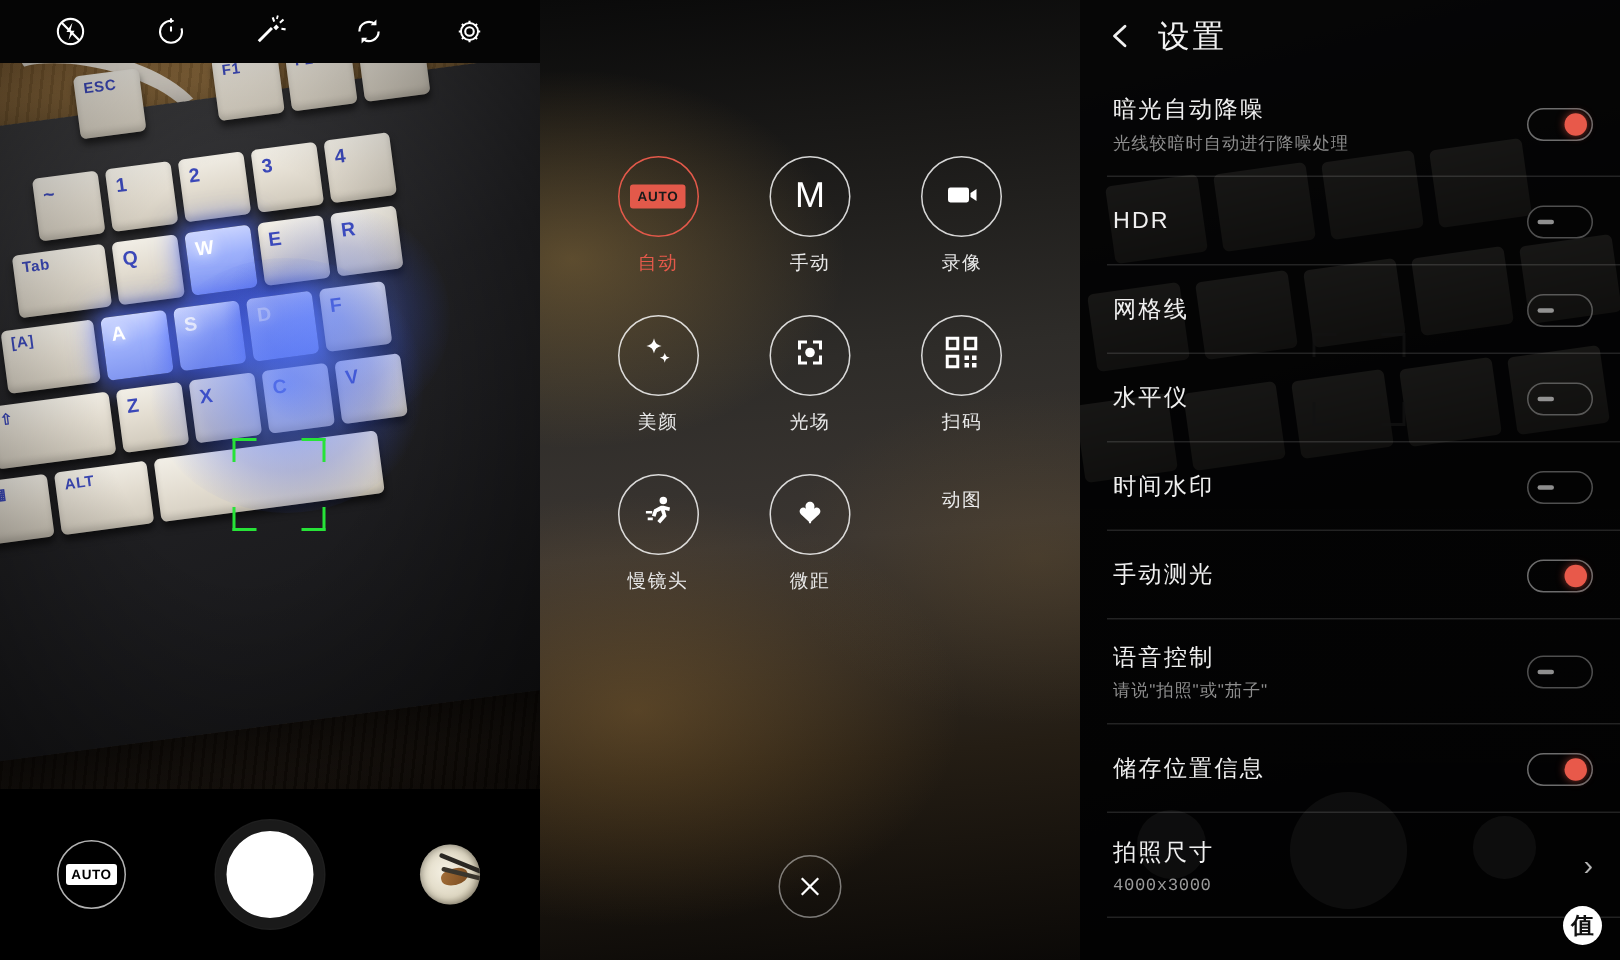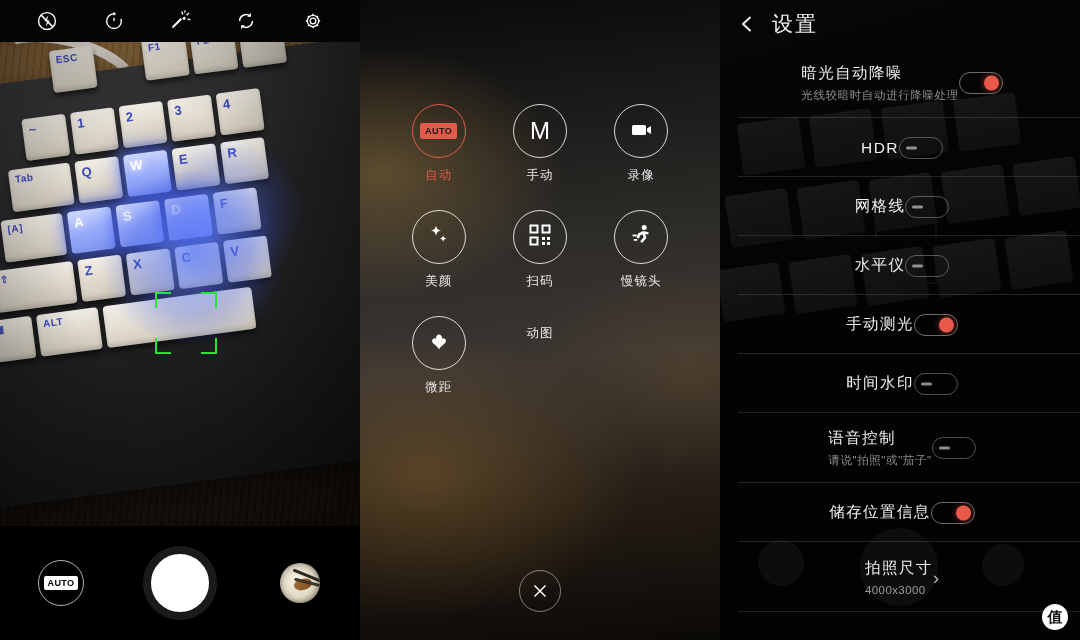--- a/index.html
+++ b/index.html
@@ -186,32 +186,32 @@
 
   .set-header{
     position:relative; height:48px; display:flex; align-items:center;
     padding-left:16px; z-index:3;
   }
   .back-chevron{ width:22px; height:22px; display:flex; align-items:center; justify-content:center; cursor:pointer; }
   .set-title{ color:#f2f2f2; font-size:21px; margin-left:14px; letter-spacing:2px; }
 
   .set-list{ position:relative; z-index:3; }
   .set-row{
-    position:relative; display:flex; align-items:center; justify-content:center;
+    position:relative; display:flex; align-items:center; justify-content:space-between;
     min-height:59px; padding:0 18px 0 22px; cursor:pointer;
   }
   .set-row::after{
     content:""; position:absolute; left:18px; right:0; bottom:0; height:1px;
     background:rgba(255,255,255,.13);
   }
   .set-row.tall{ min-height:70px; }
   .row-texts{ display:flex; flex-direction:column; justify-content:center; }
   .row-title{ color:#f0f0f0; font-size:15.5px; letter-spacing:1.4px; }
   .row-sub{ color:#8e8e8e; font-size:11.5px; margin-top:4px; letter-spacing:.6px; }
-  .row-val{ color:#9a9a9a; font-size:11.5px; margin-top:5px; letter-spacing:.4px; font-family:Liberation Sans, sans-serif;}
+  .row-val{ color:#9a9a9a; font-size:11.5px; margin-top:5px; letter-spacing:.4px; font-family:Liberation Mono, monospace;}
 
   .toggle{ width:44px; height:22px; border-radius:11px; position:relative; flex:0 0 auto; cursor:pointer; }
   .toggle.off{ border:1px solid rgba(255,255,255,.30); background:transparent; }
   .toggle.off .knob{
     position:absolute; left:6px; top:50%; transform:translateY(-50%);
     width:11px; height:3px; border-radius:2px; background:rgba(190,190,190,.75);
   }
   .toggle.on{ border:1px solid rgba(255,255,255,.42); background:transparent; }
   .toggle.on .knob{
     position:absolute; right:3px; top:50%; transform:translateY(-50%);
@@ -389,20 +389,36 @@
             <svg width="28" height="28" viewBox="0 0 28 28">
                 <path d="M11 4.5c.9 3.5 1.6 4.2 5.1 5.1-3.5.9-4.2 1.6-5.1 5.1-.9-3.5-1.6-4.2-5.1-5.1 3.5-.9 4.2-1.6 5.1-5.1z" fill="#fff"></path>
                 <path d="M18.2 14.2c.6 2.3 1 2.7 3.3 3.3-2.3.6-2.7 1-3.3 3.3-.6-2.3-1-2.7-3.3-3.3 2.3-.6 2.7-1 3.3-3.3z" fill="#fff"></path>
               </svg>
           </span>
         </div>
         <div class="mode-label">美颜</div>
       </div>
 
 
+      <div class="mode-cell">
+        <div class="mode-circle">
+          <span>
+            <svg width="28" height="28" viewBox="0 0 28 28">
+                <g fill="#fff">
+                  <path d="M6 6h6v2H8v4H6z"></path>
+                  <path d="M22 6h-6v2h4v4h2z"></path>
+                  <path d="M6 22h6v-2H8v-4H6z"></path>
+                  <path d="M22 22h-6v-2h4v-4h2z"></path>
+                </g>
+                <circle cx="14" cy="14" r="3.2" fill="#fff"></circle>
+              </svg>
+          </span>
+        </div>
+        <div class="mode-label">光场</div>
+      </div>
 
       <div class="mode-cell">
         <div class="mode-circle">
           <span>
             <svg width="26" height="26" viewBox="0 0 26 26">
                 <g fill="none" stroke="#fff" stroke-width="2">
                   <rect x="3.5" y="3.5" width="7" height="7"></rect>
                   <rect x="15.5" y="3.5" width="7" height="7"></rect>
                   <rect x="3.5" y="15.5" width="7" height="7"></rect>
                 </g>
@@ -529,32 +545,32 @@
         <div class="row-texts">
           <div class="row-title">水平仪</div>
         </div>
         <div class="toggle off">
             <span class="knob"></span>
           </div>
       </div>
 
       <div class="set-row">
         <div class="row-texts">
+          <div class="row-title">时间水印</div>
+        </div>
+        <div class="toggle off">
+            <span class="knob"></span>
+          </div>
+      </div>
+
+      <div class="set-row">
+        <div class="row-texts">
           <div class="row-title">手动测光</div>
         </div>
         <div class="toggle on">
-            <span class="knob"></span>
-          </div>
-      </div>
-
-      <div class="set-row">
-        <div class="row-texts">
-          <div class="row-title">时间水印</div>
-        </div>
-        <div class="toggle off">
             <span class="knob"></span>
           </div>
       </div>
 
       <div class="set-row tall">
         <div class="row-texts">
           <div class="row-title">语音控制</div>
           <div class="row-sub">请说"拍照"或"茄子"</div>
         </div>
         <div class="toggle off">

